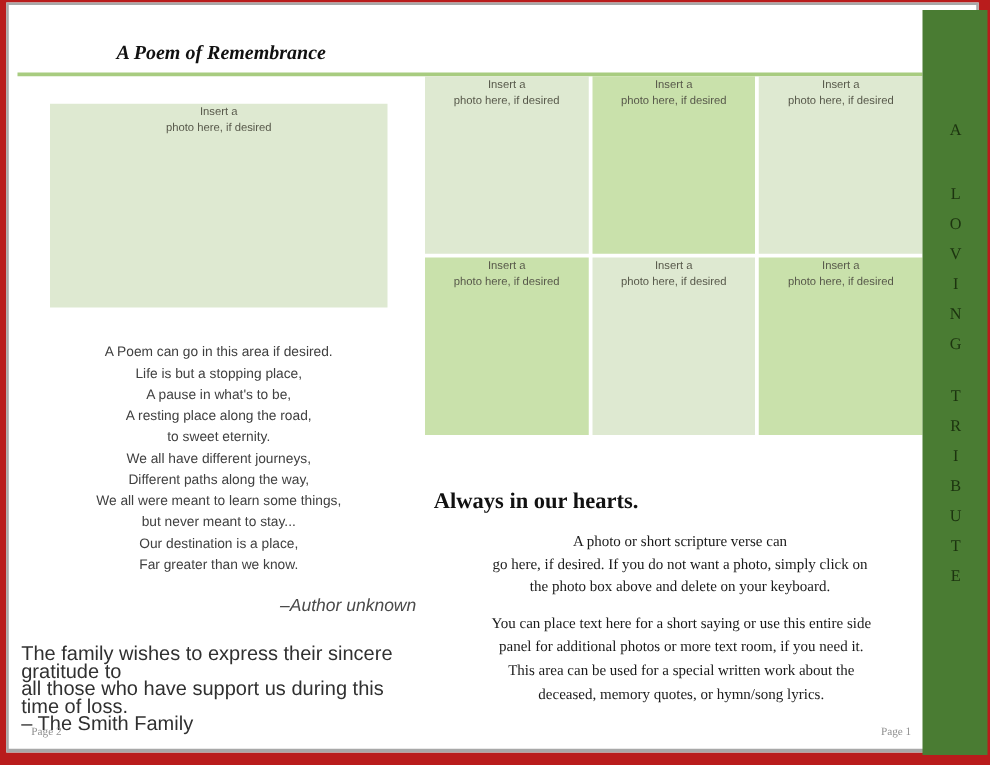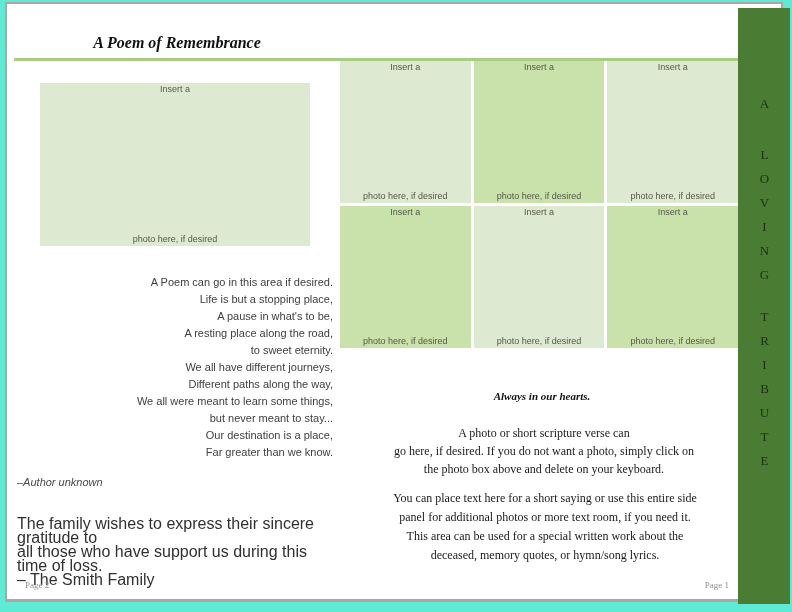--- a/index.html
+++ b/index.html
@@ -1,73 +1,73 @@
 <!DOCTYPE html>
 <html><head>
 <meta charset="utf-8">
 <style>
   html,body { margin:0; padding:0; background:#ffffff; }
   .canvas {
     position:relative; width:792px; height:612px;
-    background:#5eead4; overflow:hidden;
+    background:#b91c1c; overflow:hidden;
     font-family:"Liberation Sans", sans-serif;
   }
   .frame {
     position:absolute; left:5px; top:2px; width:778px; height:600px;
     border:2px solid #a8a8a8; border-bottom-width:3px;
     box-sizing:border-box; background:#ffffff;
   }
   .page-header {
     position:absolute; text-align:center;
     font-family:"Liberation Serif", serif;
     font-style:italic; font-weight:bold; font-size:16px; color:#111111;
   }
   .header-left  { left:10px;  top:30px; width:320px; }
   .header-right { left:340px; top:32px; width:380px; }
   .rule {
     position:absolute; left:7px; top:54px; width:724px; height:3px;
     background:#a8cc80;
   }
   .photo-box {
     position:absolute; display:flex; flex-direction:column;
-    align-items:center; justify-content:space-between;
+    align-items:center; justify-content:flex-start;
     text-align:center; color:#57584a;
     font-size:9px; line-height:13px; cursor:pointer;
   }
   .photo-left { left:33px; top:79px; width:270px; height:163px; background:#dee9d1; }
   .grid {
     position:absolute; left:333px; top:57px; width:398px; height:287px;
     display:grid; grid-template-columns:1fr 1fr 1fr; grid-template-rows:1fr 1fr;
     gap:3px;
   }
   .grid .photo-box { position:static; }
   .cell-light { background:#dee9d1; }
   .cell-dark  { background:#c9e1ab; }
   .poem-title {
     position:absolute; left:10px; top:250px; width:316px;
     text-align:center; font-weight:bold; font-size:12px; color:#2b2b2b;
   }
   .poem {
     position:absolute; left:10px; top:270px; width:316px;
-    text-align:right; font-size:11px; line-height:17px; color:#404040;
+    text-align:center; font-size:11px; line-height:17px; color:#404040;
     white-space:pre-line;
   }
   .author {
     position:absolute; left:10px; top:472px; width:316px;
-    text-align:left; font-style:italic; font-size:11px; color:#4a4a4a;
+    text-align:right; font-style:italic; font-size:14px; color:#4a4a4a;
   }
   .gratitude {
     position:absolute; left:10px; top:513px; width:316px;
     font-size:16px; line-height:14px; color:#303030;
     white-space:pre-line;
   }
   .hearts-heading {
     position:absolute; left:340px; top:386px; width:390px;
-    text-align:center; font-family:"Liberation Serif", serif;
-    font-style:italic; font-weight:bold; font-size:11px; color:#111111;
+    font-family:"Liberation Serif", serif;
+    font-weight:bold; font-size:18px; color:#111111;
   }
   .serif-para {
     position:absolute; text-align:center;
     font-family:"Liberation Serif", serif;
     font-size:12px; color:#1a1a1a; white-space:pre-line;
   }
   .para1 { left:338px; top:420px; width:398px; line-height:18px; }
   .para2 { left:342px; top:485px; width:392px; line-height:19px; }
   .page-number {
     position:absolute; font-family:"Liberation Serif", serif;

